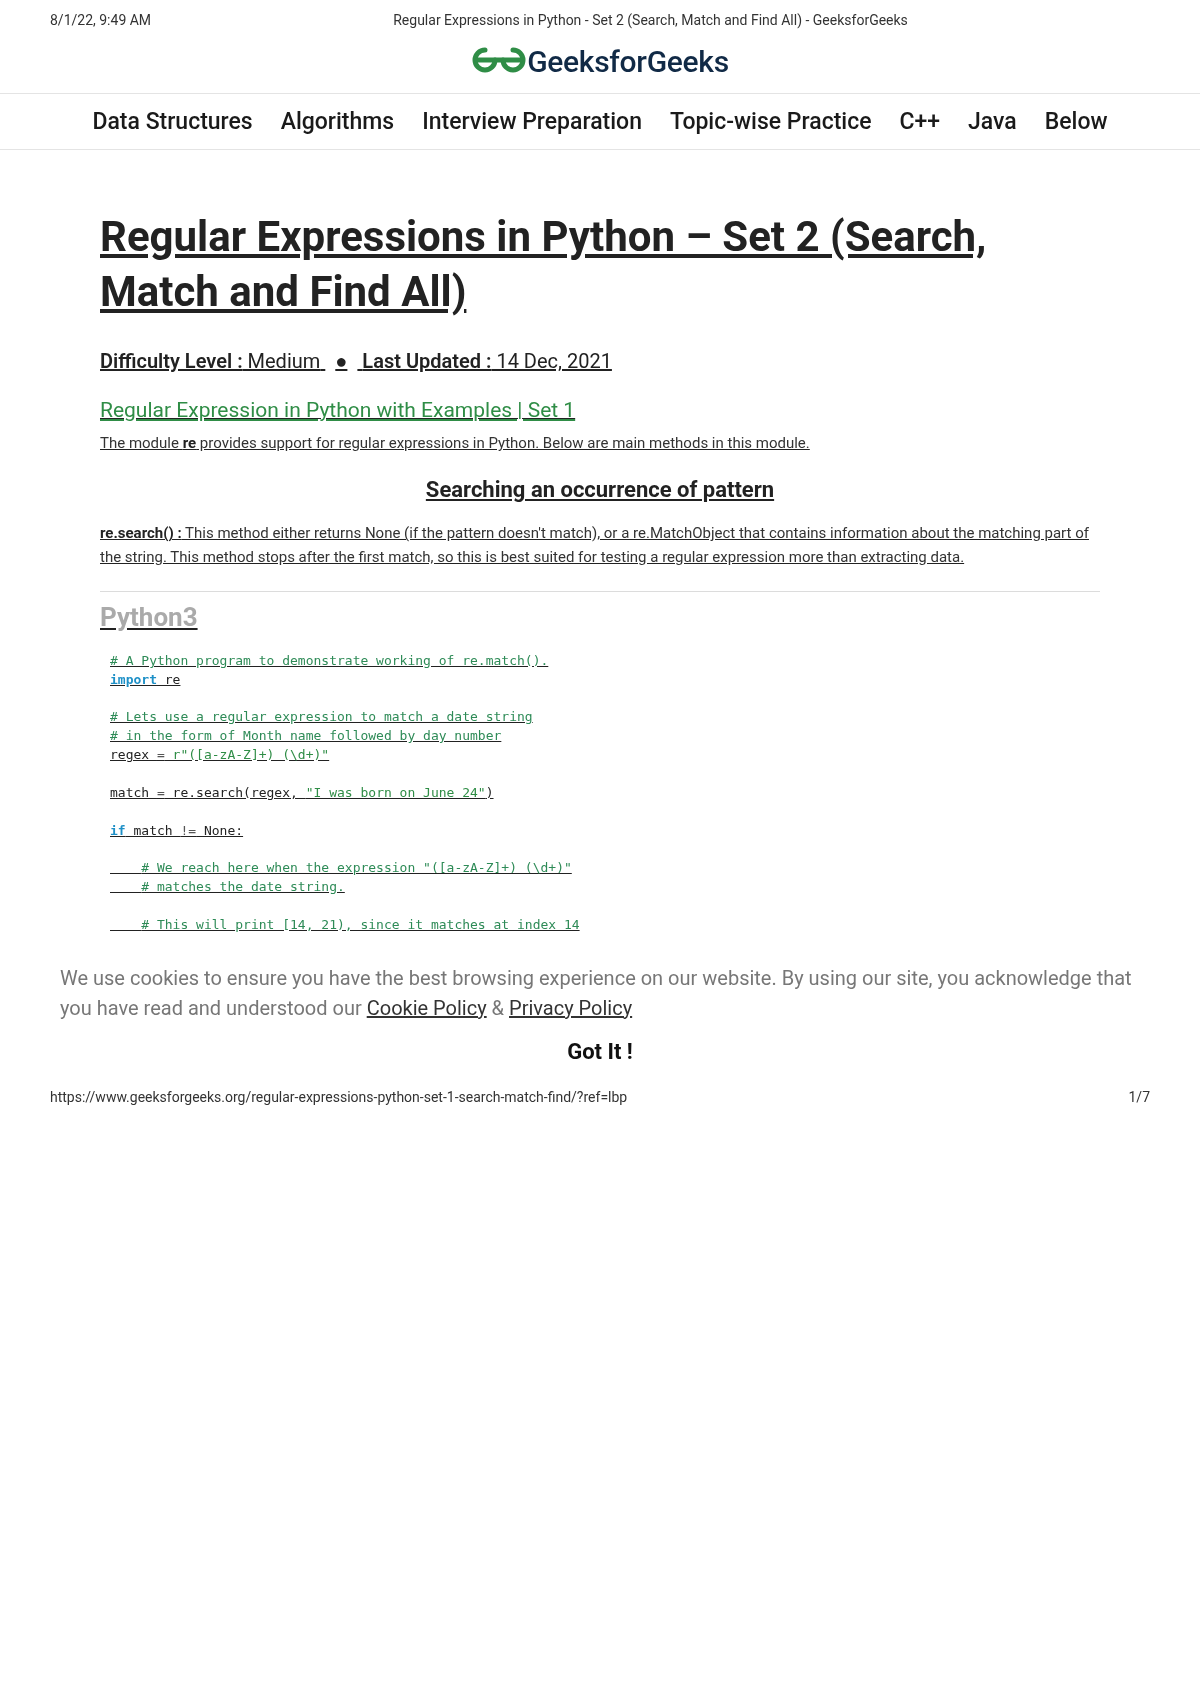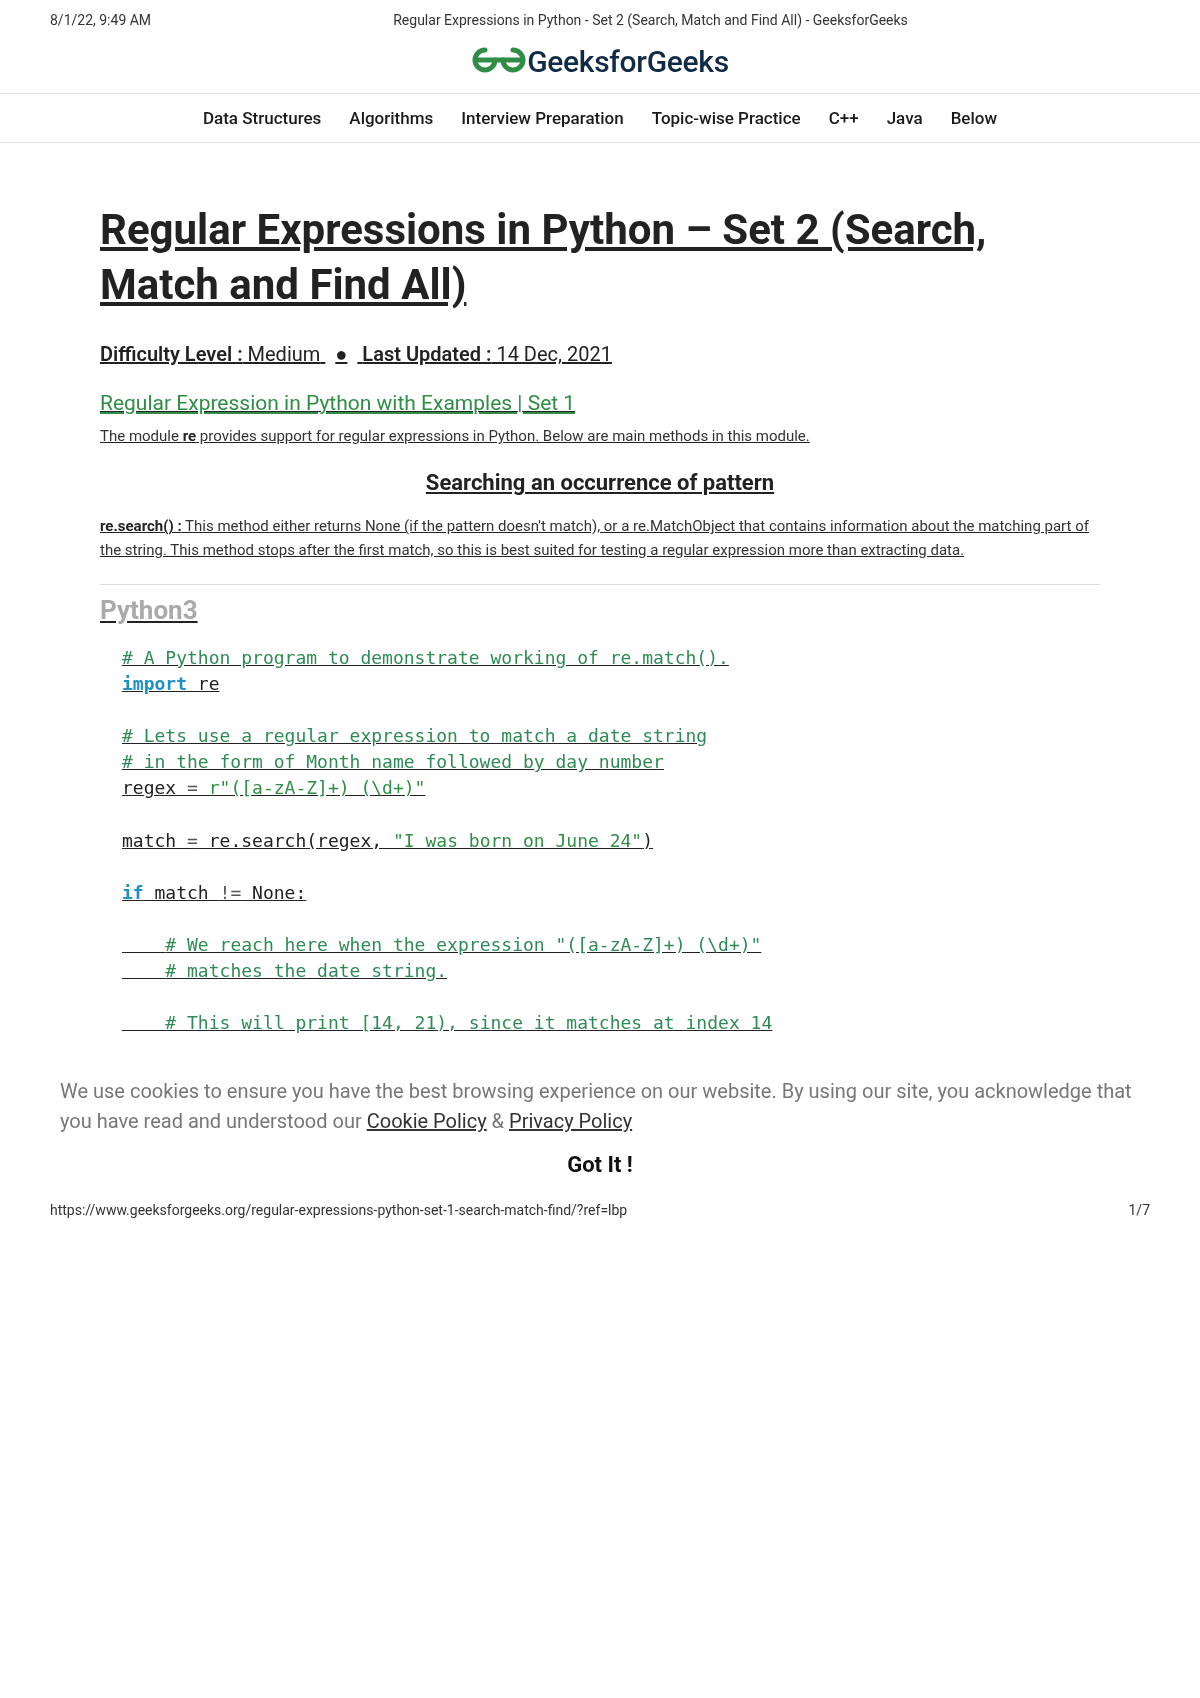--- a/index.html
+++ b/index.html
@@ -31,21 +31,21 @@
     font-weight: 500;
     letter-spacing: -0.3px;
   }
   .nav {
     border-top: 1px solid #e4e4e4;
     border-bottom: 1px solid #e4e4e4;
     padding: 14px 50px;
     display: flex;
     gap: 28px;
     justify-content: center;
-    font-size: 17px;
+    font-size: 23px;
     font-weight: 500;
     color: #1a1a1a;
   }
   .content {
     padding: 60px 100px 0;
     text-decoration: underline;
   }
   h1 {
     font-size: 42px;
     font-weight: 700;
@@ -85,24 +85,24 @@
     margin: 18px 0 10px;
   }
   .code-lang {
     font-size: 26px;
     font-weight: 700;
     color: #aaa;
     margin: 6px 0 16px;
   }
   pre.code {
     font-family: Menlo, Consolas, monospace;
-    font-size: 18px;
+    font-size: 13px;
     line-height: 1.45;
     padding: 4px 10px;
-    margin: 12px;
+    margin: 0;
     white-space: pre;
     color: #222;
   }
   .tok-comment { color: #2e8b57; }
   .tok-keyword { color: #1e90c7; font-weight: 600; }
   .tok-string  { color: #2f8d46; }
   .tok-op      { color: #555; }
   .cookie {
     text-align: left;
     font-size: 20px;

